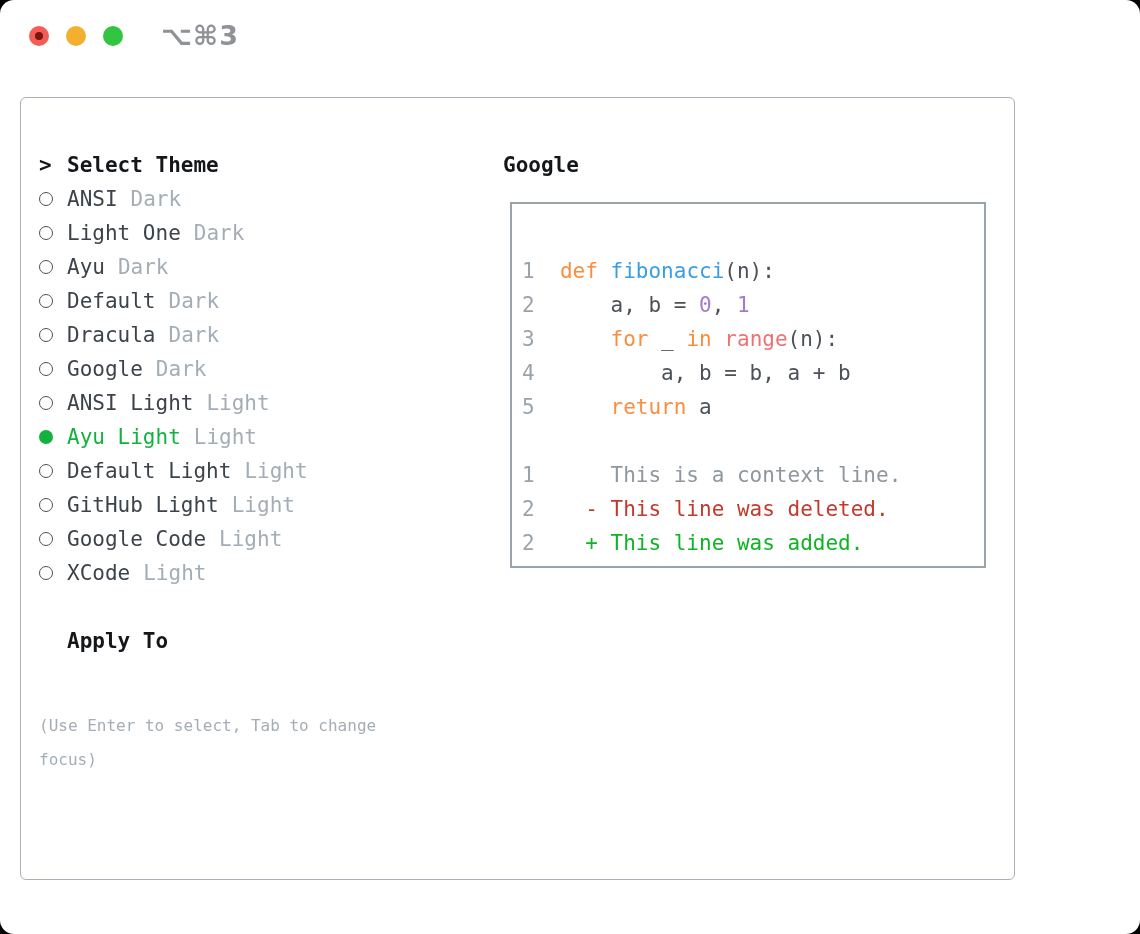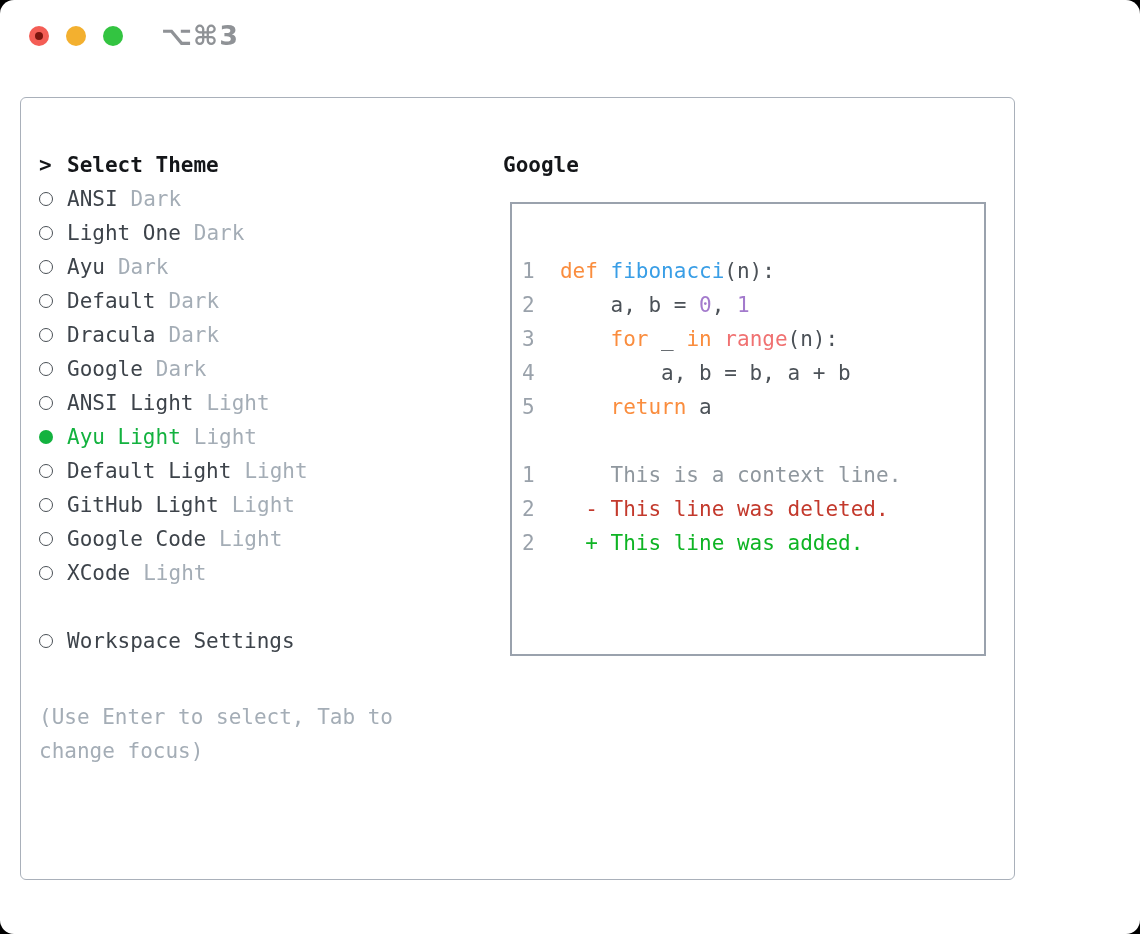--- a/index.html
+++ b/index.html
@@ -33,28 +33,28 @@
   .row{height:34px;display:flex;align-items:center;white-space:pre;font-size:21px;}
   .marker{width:28px;display:inline-flex;align-items:center;flex:0 0 28px;}
   .ring{width:12px;height:12px;border:1.6px solid #4a5056;border-radius:50%;}
   .dot{width:14px;height:14px;background:var(--selection-green);border-radius:50%;}
   .hdr{font-weight:bold;color:var(--header-text);}
   .prompt{font-weight:bold;color:var(--header-text);}
   .item-name{color:var(--item-name);}
   .item-name.sel{color:var(--selection-green);}
   .variant{color:var(--item-variant);margin-left:13px;}
   .blank-row{height:34px;}
-  .help{width:400px;color:var(--help-text);font-size:21px;line-height:34px;margin-top:8px;}
+  .help{width:400px;color:var(--help-text);font-size:16px;line-height:34px;margin-top:17px;}
   
   .preview-title{
     position:absolute;left:482px;top:50px;height:34px;display:flex;align-items:center;
     font-size:21px;font-weight:bold;color:var(--header-text);
   }
   .preview-box{
-    position:absolute;left:489px;top:104px;width:476px;height:454px;
+    position:absolute;left:489px;top:104px;width:476px;height:366px;
     border:2px solid var(--border-preview);box-sizing:border-box;background:#fff;
   }
   .code-block{position:absolute;left:10px;top:50px;font-size:21px;line-height:34px;white-space:pre;}
   .code-line{height:34px;}
   .ln{color:var(--line-number);}
   .tk-plain{color:var(--code-plain);}
   .tk-keyword{color:var(--keyword);}
   .tk-function{color:var(--function-name);}
   .tk-number{color:var(--number-literal);}
   .tk-call{color:var(--builtin-call);}
@@ -92,23 +92,26 @@
           <div class="row"><span class="marker"><span class="ring"></span></span><span class="item-name">ANSI Light</span><span class="variant">Light</span></div>
           <div class="row"><span class="marker"><span class="dot"></span></span><span class="item-name sel">Ayu Light</span><span class="variant">Light</span></div>
           <div class="row"><span class="marker"><span class="ring"></span></span><span class="item-name">Default Light</span><span class="variant">Light</span></div>
           <div class="row"><span class="marker"><span class="ring"></span></span><span class="item-name">GitHub Light</span><span class="variant">Light</span></div>
           <div class="row"><span class="marker"><span class="ring"></span></span><span class="item-name">Google Code</span><span class="variant">Light</span></div>
           <div class="row"><span class="marker"><span class="ring"></span></span><span class="item-name">XCode</span><span class="variant">Light</span></div>
         </div>
 
       <div class="blank-row"></div>
 
+      <div class="row">
+        <span class="marker"></span>
+        <span class="hdr">Apply To</span>
+      </div>
 
       <div id="apply-list">
-          <div class="row"><span class="marker"><span class="ring"></span></span><span class="item-name">Workspace Settings</span></div>
         </div>
 
       <div class="blank-row"></div>
 
       <div class="help">(Use Enter to select, Tab to change focus)</div>
     </div>
 
     <div class="preview-title">Google</div>
 
     <div class="preview-box">

